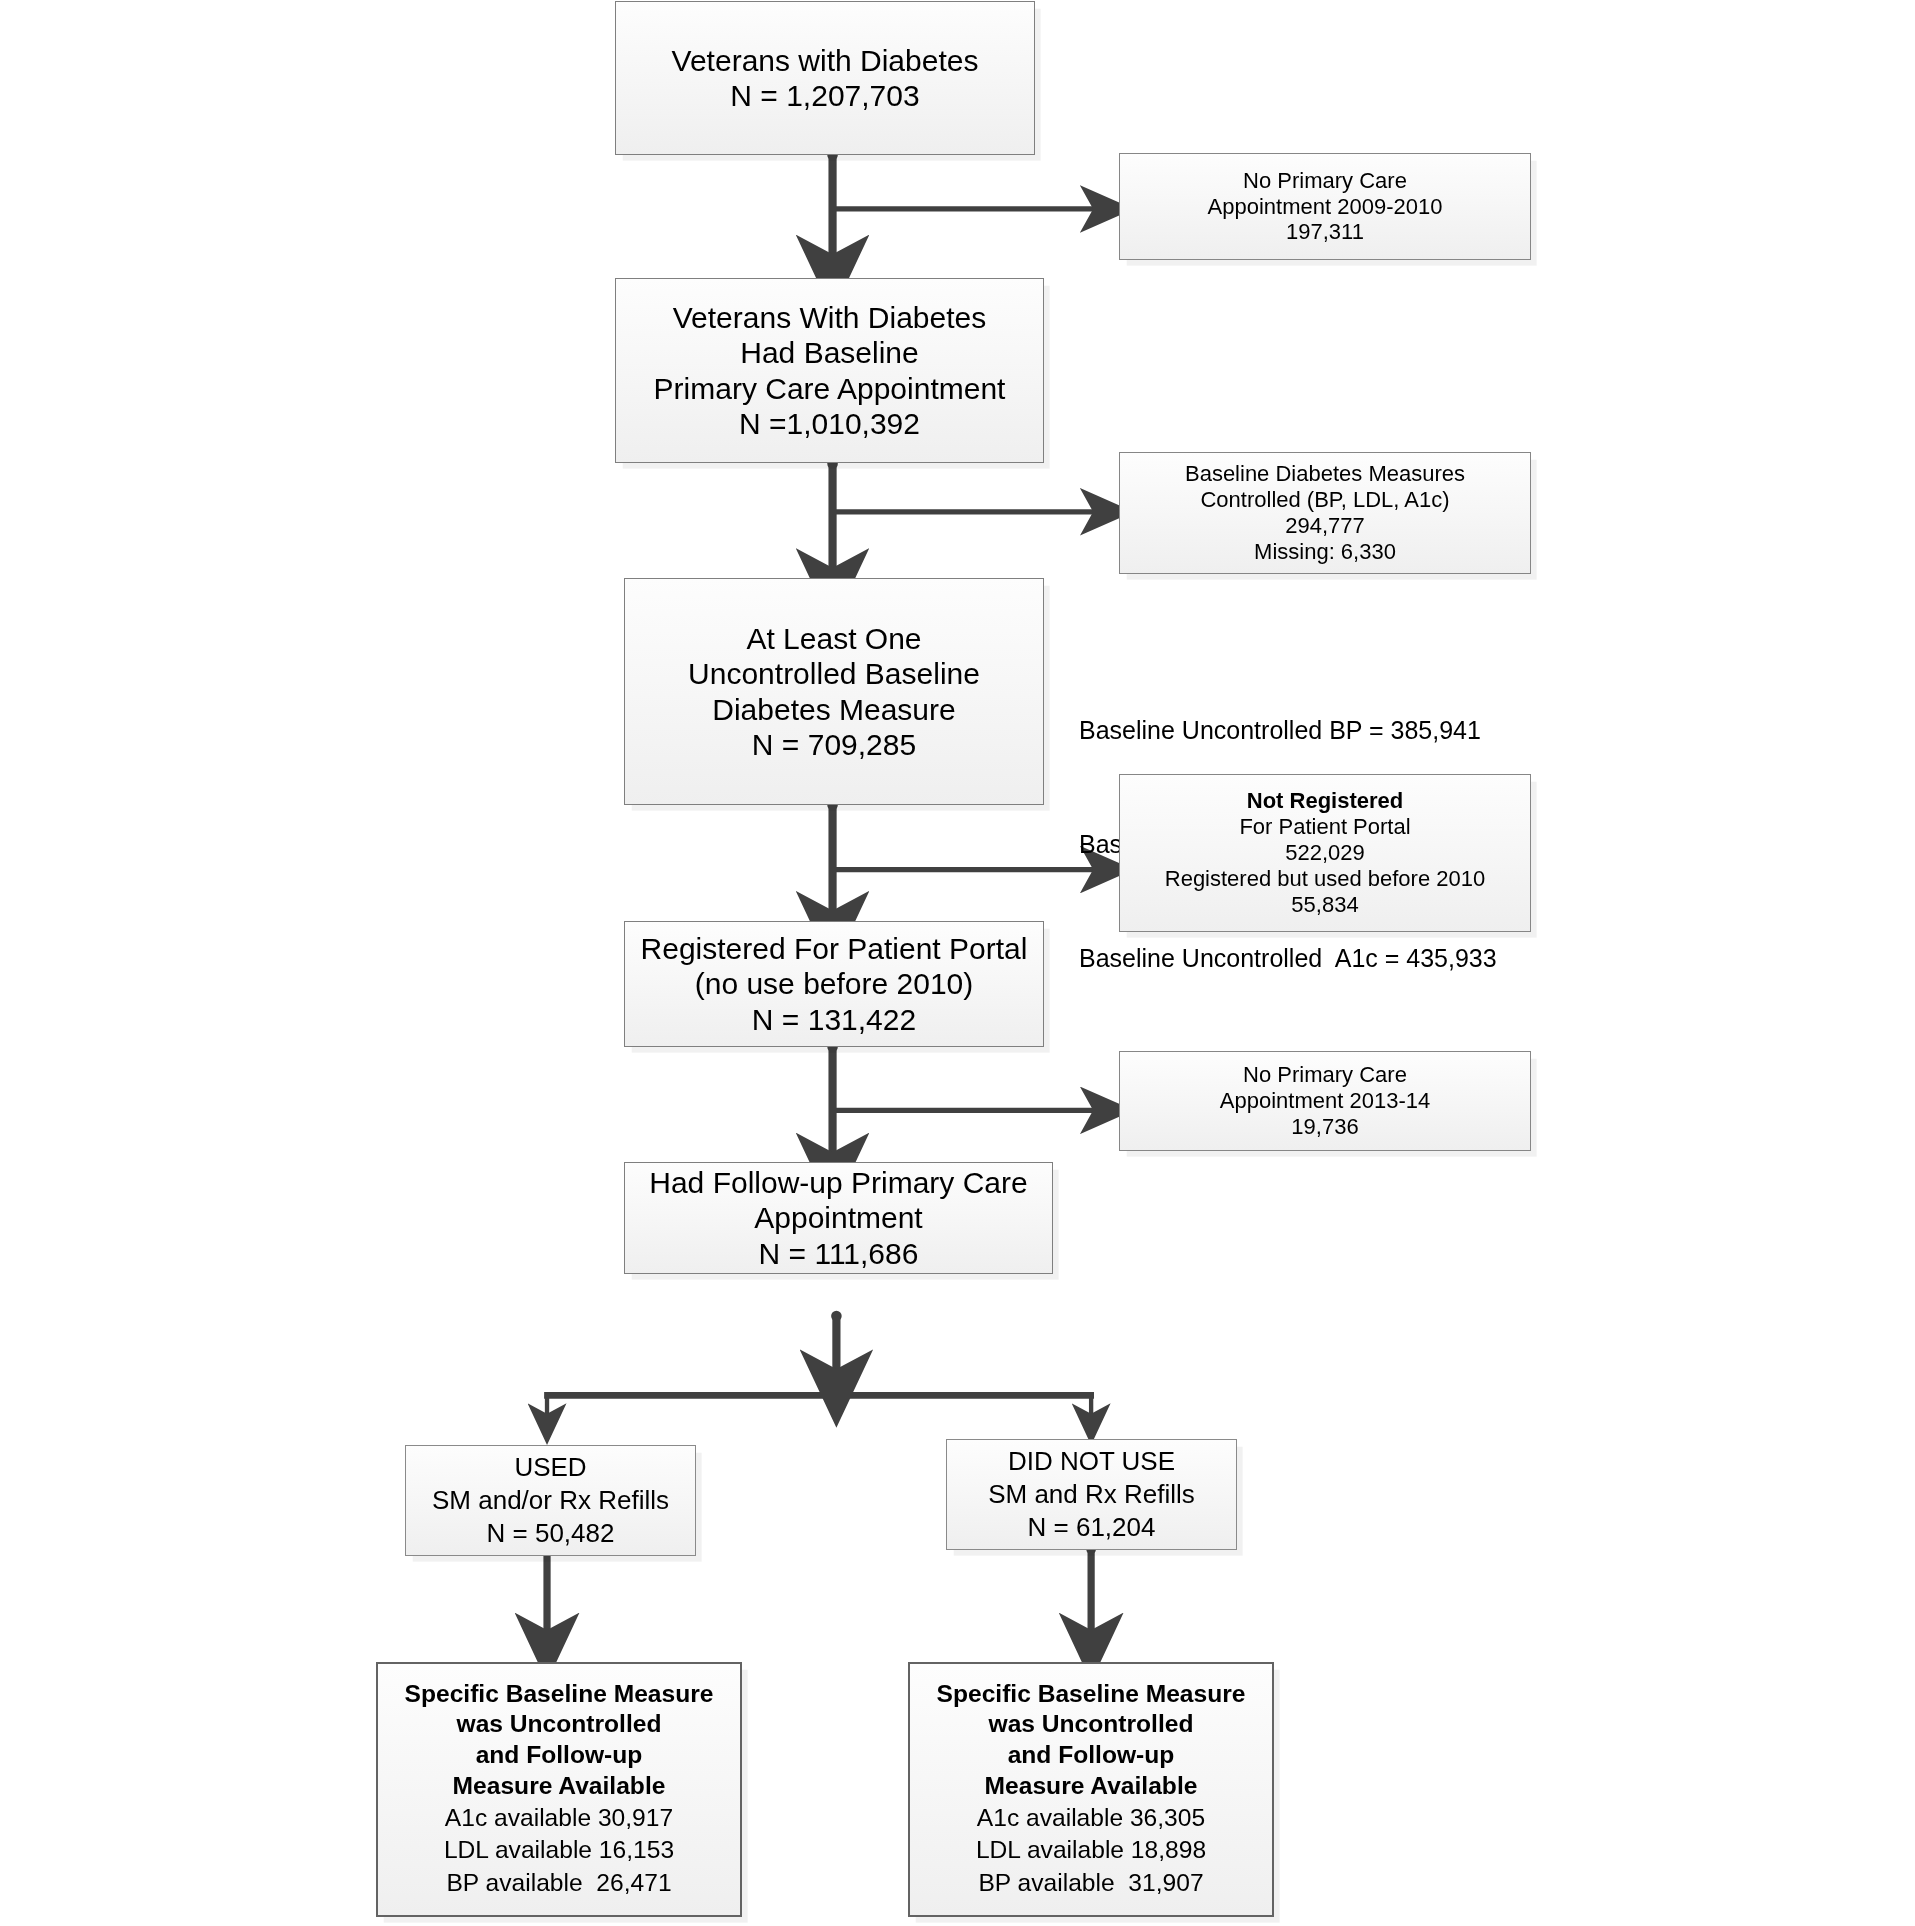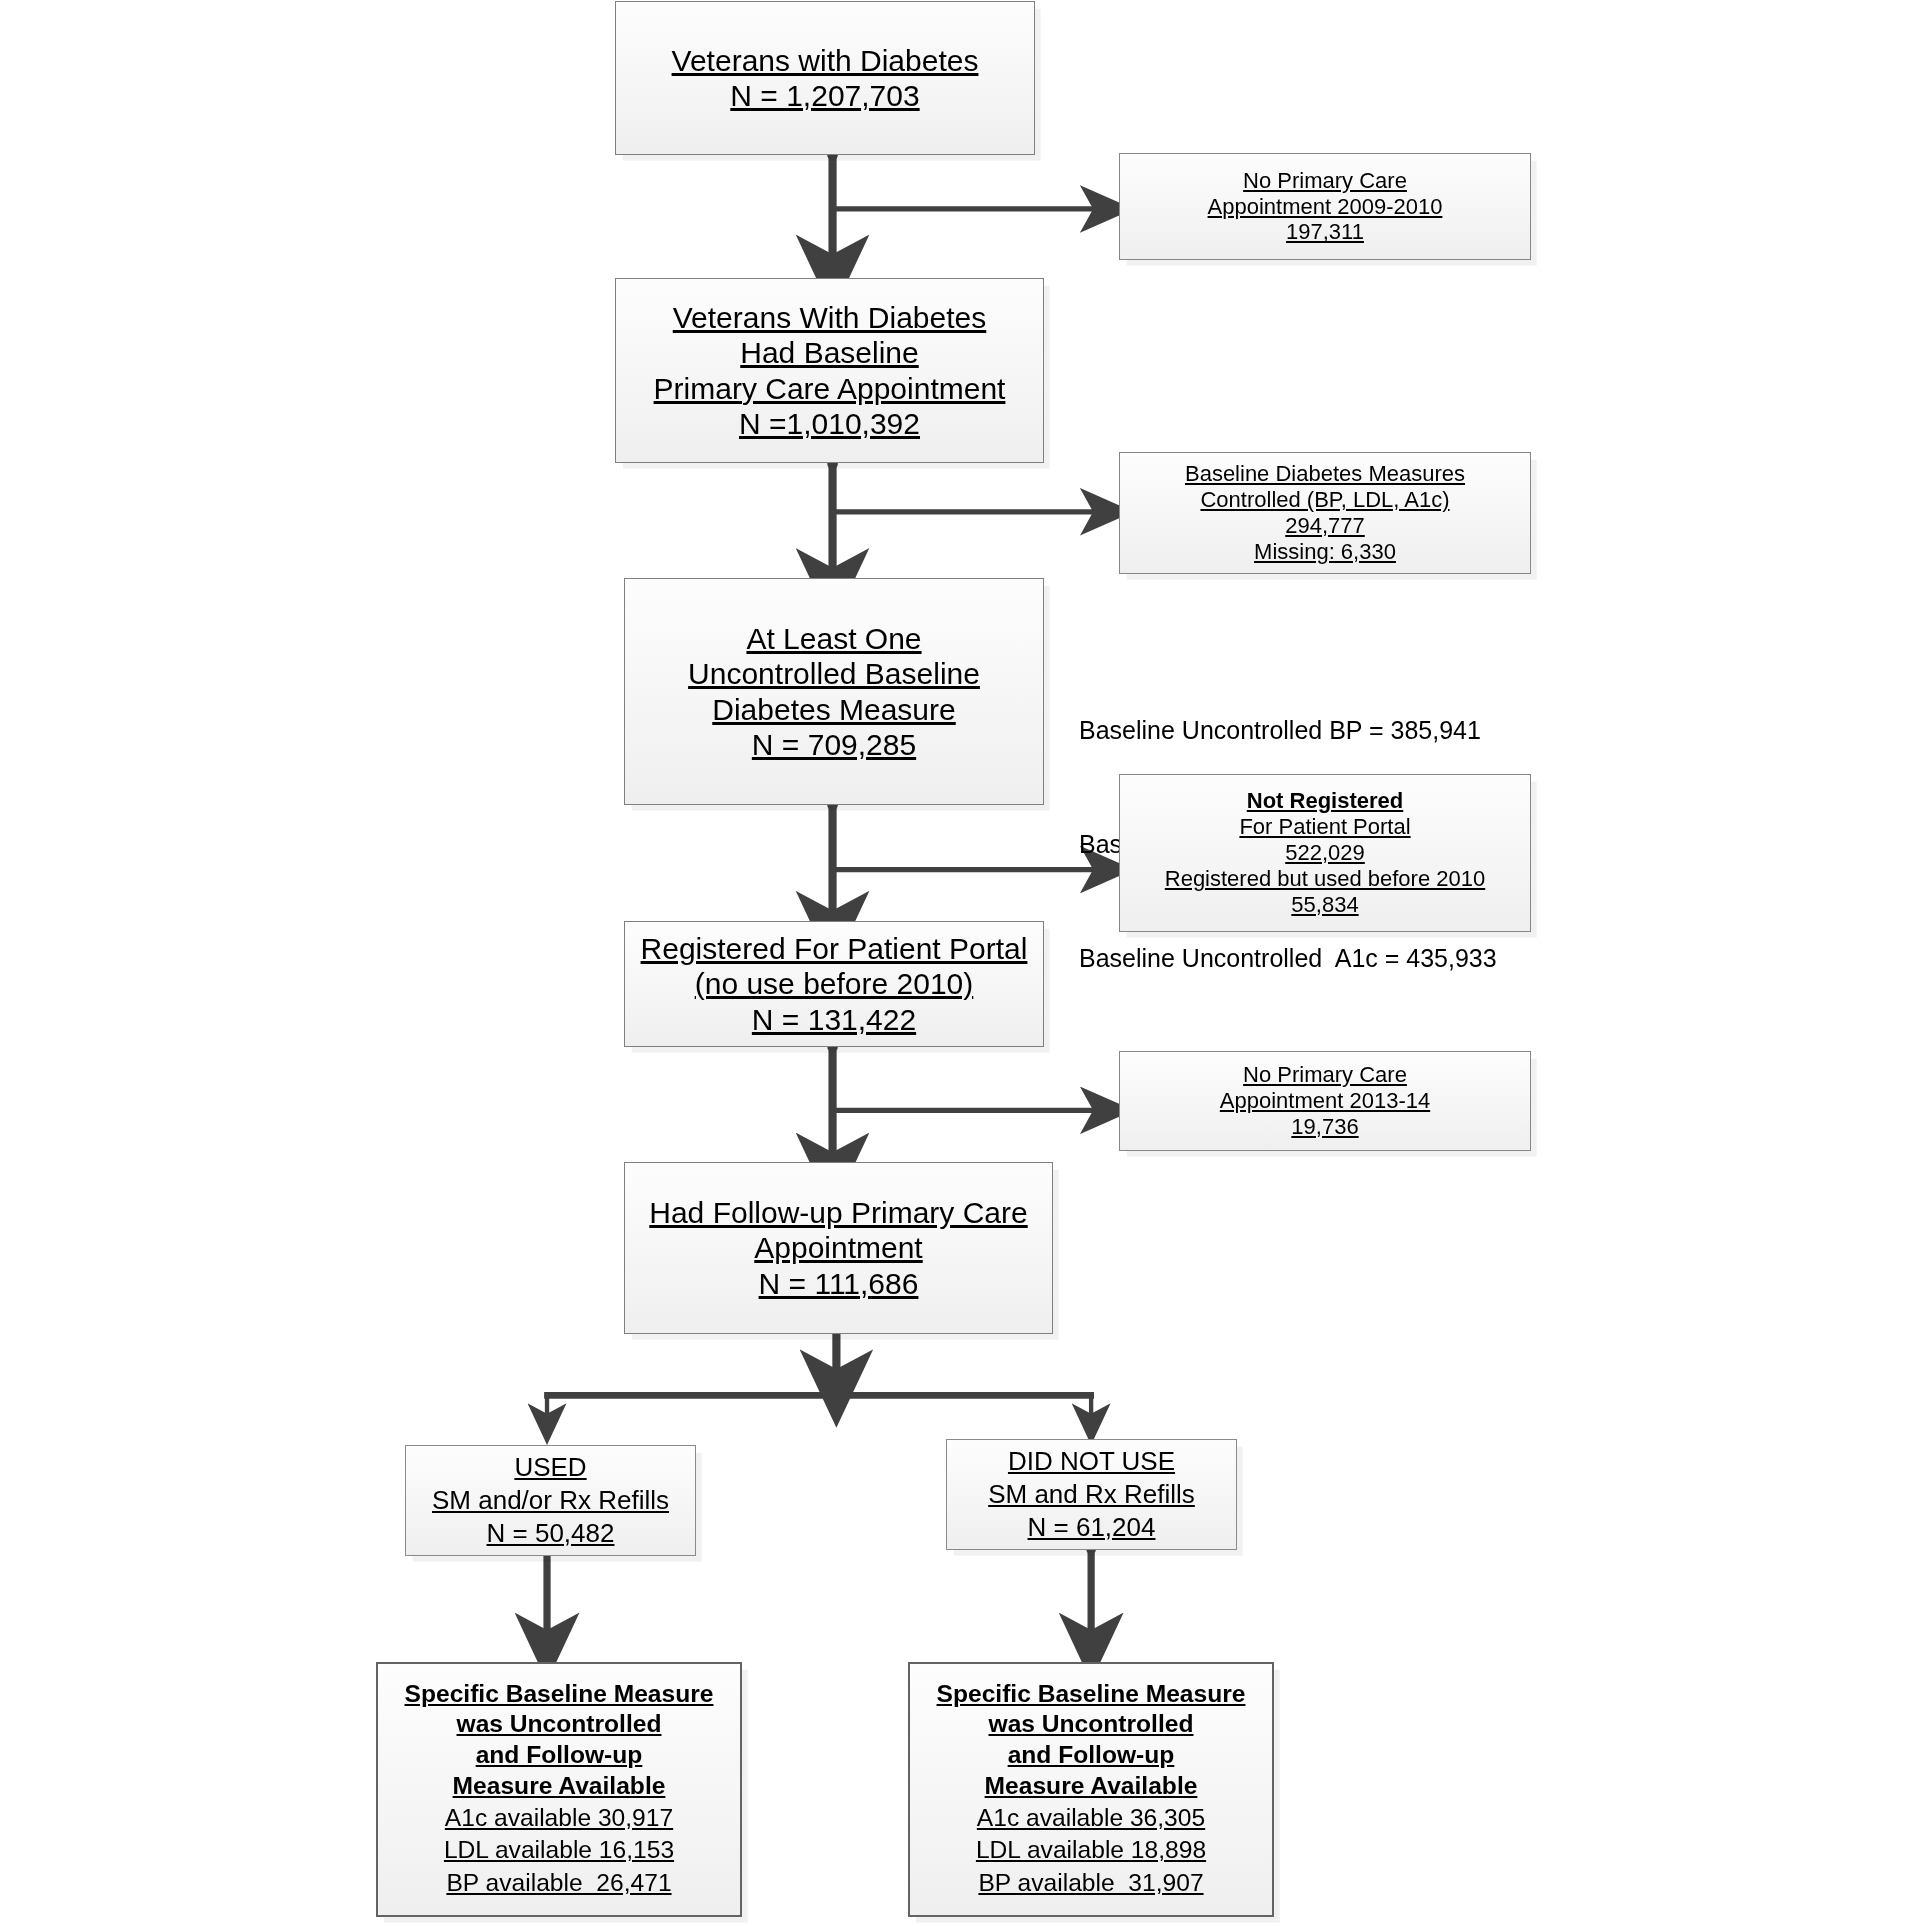--- a/index.html
+++ b/index.html
@@ -31,21 +31,20 @@
     border: 1.4px solid #7f7f7f;
     background: linear-gradient(to bottom, #fdfdfd 0%, #f7f7f7 45%, #efefef 100%);
     box-shadow: 6.7px 6.7px 0 -1px rgba(0,0,0,0.055);
     display: flex;
     flex-direction: column;
     align-items: center;
     justify-content: center;
     text-align: center;
     color: #000000;
     line-height: 1.18;
-    text-decoration: underline;
   }
   .node .line {
     display: block;
     white-space: pre;
   }
   
   .node.main {
     font-size: 30px;
   }
   
@@ -208,21 +207,21 @@
     <span class="line">(no use before 2010)</span>
     <span class="line">N = 131,422</span>
   </div>
 
   <div class="node side" style="left:1119px; top:1051px; width:412px; height:100px;">
     <span class="line">No Primary Care</span>
     <span class="line">Appointment 2013-14</span>
     <span class="line">19,736</span>
   </div>
 
-  <div class="node main" style="left:624px; top:1162px; width:429px; height:172px;">
+  <div class="node main" style="left:624px; top:1162px; width:429px; height:112px;">
     <span class="line">Had Follow-up Primary Care</span>
     <span class="line">Appointment</span>
     <span class="line">N = 111,686</span>
   </div>
 
   <div class="node branch" style="left:405px; top:1439px; width:291px; height:111px;margin-top:6px;">
     <span class="line">USED</span>
     <span class="line">SM and/or Rx Refills</span>
     <span class="line">N = 50,482</span>
   </div>

